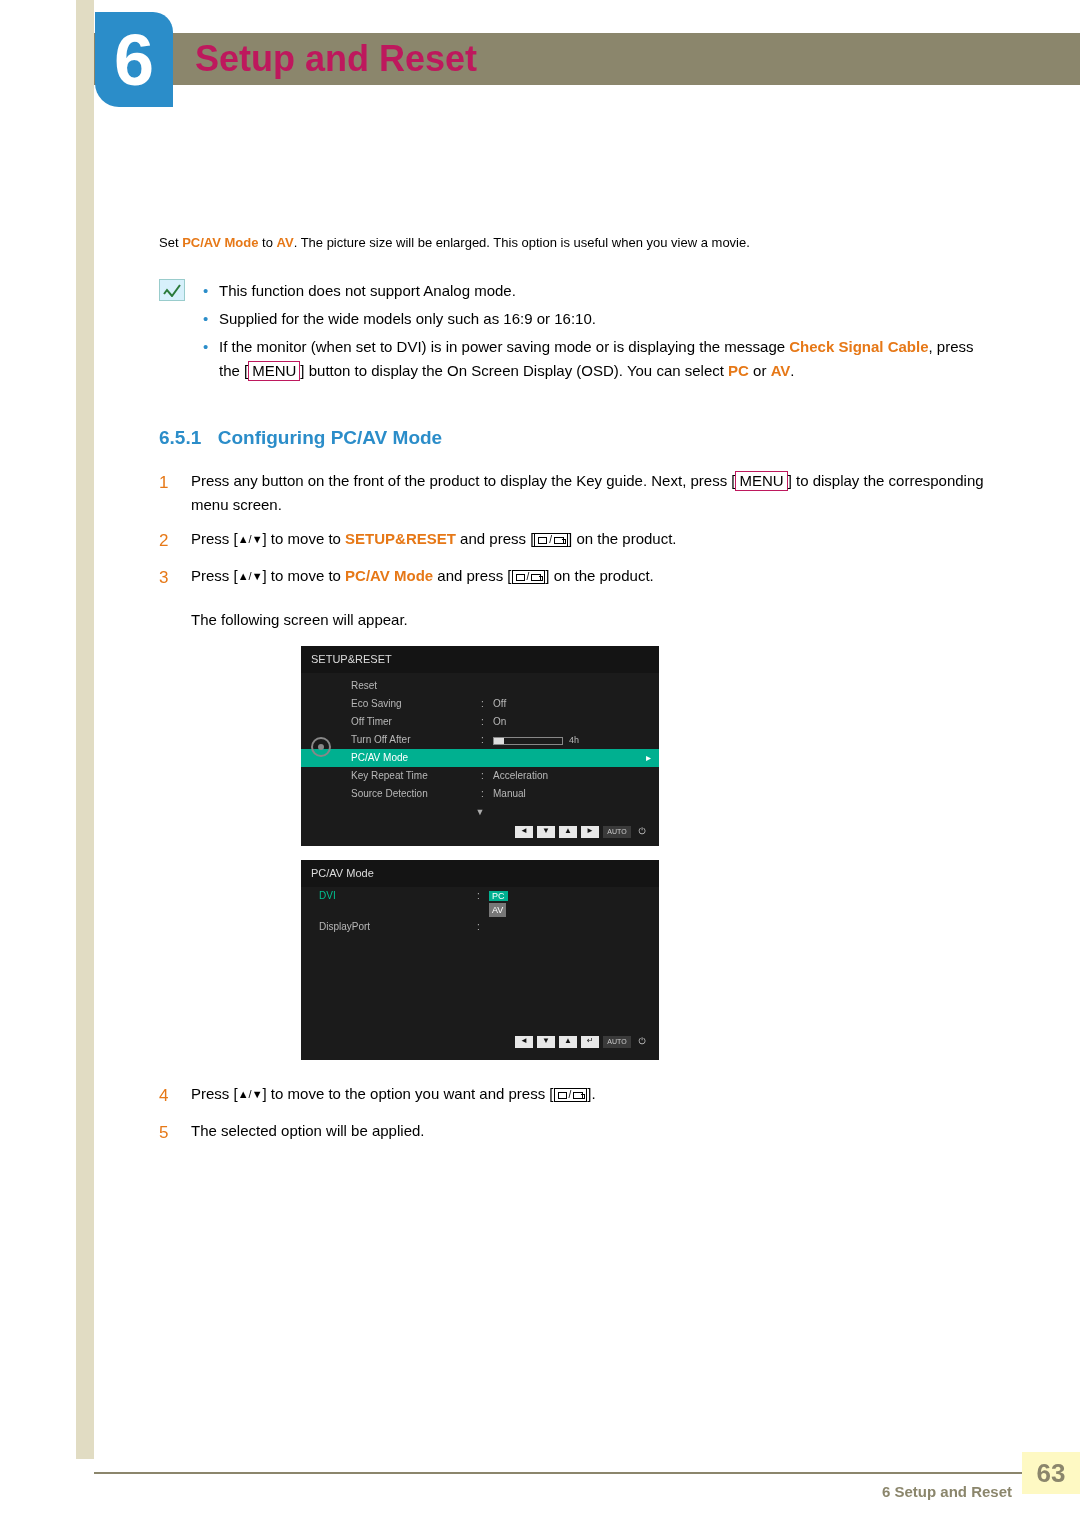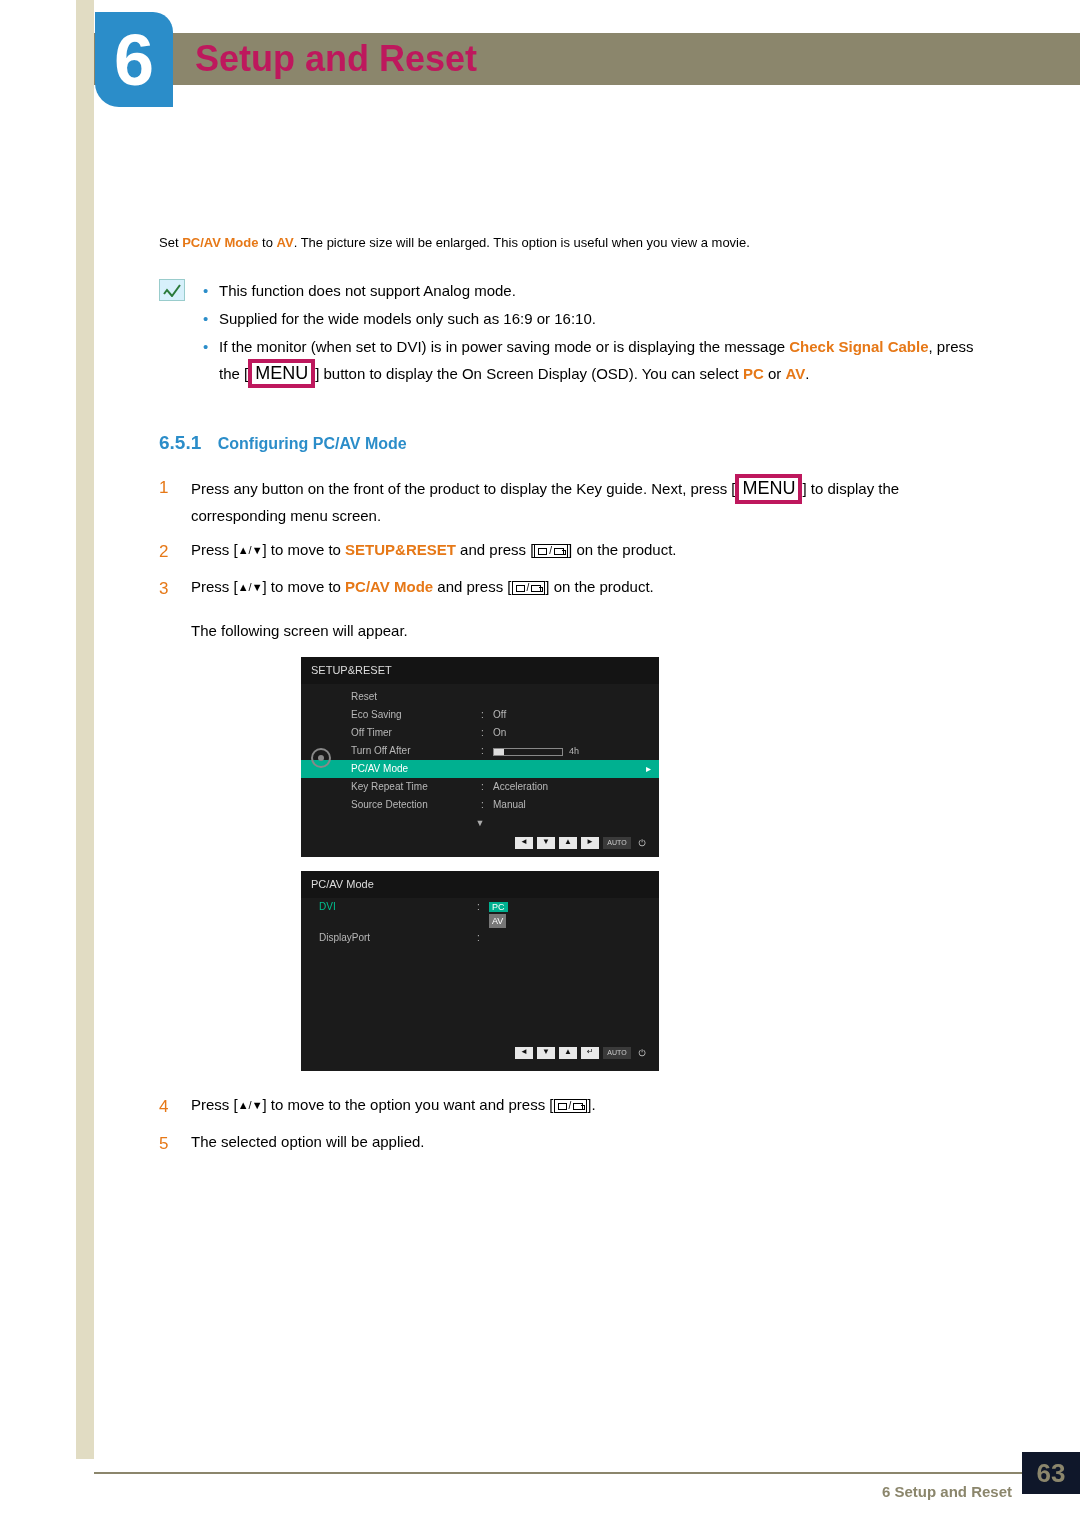--- a/index.html
+++ b/index.html
@@ -14,24 +14,24 @@
   .sec-title { color: #2b8dc9; font-size: 30px; font-weight: bold; margin-left: 28px; }
   .intro { margin-top: 48px; margin-left: 54px; font-size: 13px; line-height: 1.5; }
   .orange { color: #e67817; font-weight: bold; }
   .bold { font-weight: bold; }
   .note-block { margin-top: 26px; margin-left: 54px; display: flex; gap: 16px; }
   .note-icon { width: 26px; height: 22px; background: #d7f0fb; border: 1px solid #9cc; display:flex; align-items:center; justify-content:center; flex-shrink:0; }
   .note-icon svg { width: 18px; height: 14px; }
   .bullets { font-size: 15px; line-height: 1.6; }
   .bullets li { list-style: none; position: relative; padding-left: 18px; margin-bottom: 4px; }
   .bullets li::before { content: "•"; color: #2b8dc9; position: absolute; left: 2px; }
-  .menu-key { border: 4px solid #be185d; padding: 0 3px; font-size: 18px; font-family: Arial; display: inline-block; line-height: 1.2; }
+  .menu-key { border: 1px solid #be185d; padding: 0 3px; font-size: 15px; font-family: Arial; display: inline-block; line-height: 1.2; }
   .subsec { margin-top: 40px; margin-left: 54px; }
   .subsec-num { color: #2b8dc9; font-size: 19px; font-weight: bold; }
-  .subsec-title { color: #2b8dc9; font-size: 16px; font-weight: bold; margin-left: 12px; }
+  .subsec-title { color: #2b8dc9; font-size: 19px; font-weight: bold; margin-left: 12px; }
   .steps { margin-top: 20px; margin-left: 54px; font-size: 15px; }
   .step { display: flex; gap: 16px; margin-bottom: 10px; line-height: 1.6; }
   .step-num { color: #e67817; font-size: 17px; width: 16px; flex-shrink: 0; }
   .step-body { flex: 1; }
   .tri { font-size: 11px; position: relative; top: -1px; }
   .icon-box { display: inline-flex; align-items: center; gap: 2px; border: 1px solid #000; padding: 1px 3px; font-size: 10px; height: 14px; }
   .icon-box .rect { width: 9px; height: 7px; border: 1.2px solid #000; }
   .icon-box .rect2 { width: 10px; height: 7px; border: 1.2px solid #000; position: relative; }
   .icon-box .rect2::after { content:""; position:absolute; right:-3px; top:1px; width:3px; height:3px; border:1px solid #000; border-left:none; }
   .osd-wrap { margin: 14px 0 12px 110px; }
@@ -53,21 +53,21 @@
   .nav-auto { width: 28px; font-size: 7px; background:#3a3a3a; color:#ccc; height:12px; display:flex; align-items:center; justify-content:center; }
   .nav-pow { width: 14px; height: 12px; color:#ccc; font-size: 9px; display:flex; align-items:center; justify-content:center; }
   .osd2 { margin-top: 14px; height: 200px; position: relative; }
   .osd2 .osd-body { padding-top: 0; }
   .osd2-row { display:flex; padding: 3px 8px 3px 18px; height: 17px; align-items:center; }
   .osd2-label { width: 158px; }
   .green { color: #00c090; }
   .pill { background: #777; color: #fff; padding: 0 3px; font-size: 9px; }
   .pill.sel { background: #00b090; }
   .footer-bar { position: absolute; left: 94px; bottom: 53px; right: 0; height: 2px; background: #8b866c; }
-  .pagenum-box { position: absolute; right: 0; bottom: 33px; width: 58px; height: 42px; background: #0f172a; display:flex; align-items:center; justify-content:center; }
+  .pagenum-box { position: absolute; right: 0; bottom: 33px; width: 58px; height: 42px; background: #fef9c3; display:flex; align-items:center; justify-content:center; }
   .pagenum-box span { color: #8b866c; font-size: 26px; font-weight: bold; }
   .footer-text { position: absolute; right: 68px; bottom: 27px; color: #8b866c; font-size: 15px; font-weight: bold; }
 </style>
 </head>
 <body>
 
 <div class="sidebar"></div>
 <div class="top-band"></div>
 <div class="chapter-badge">
   <span>6</span>

